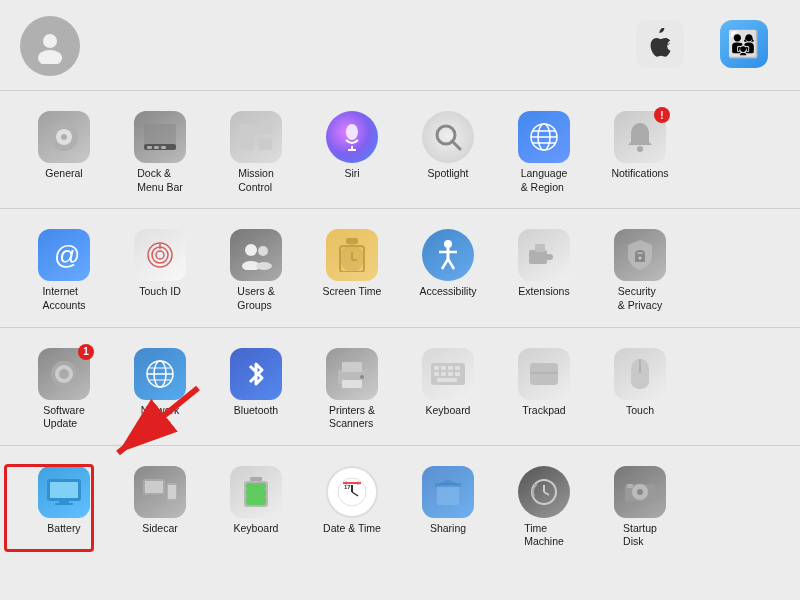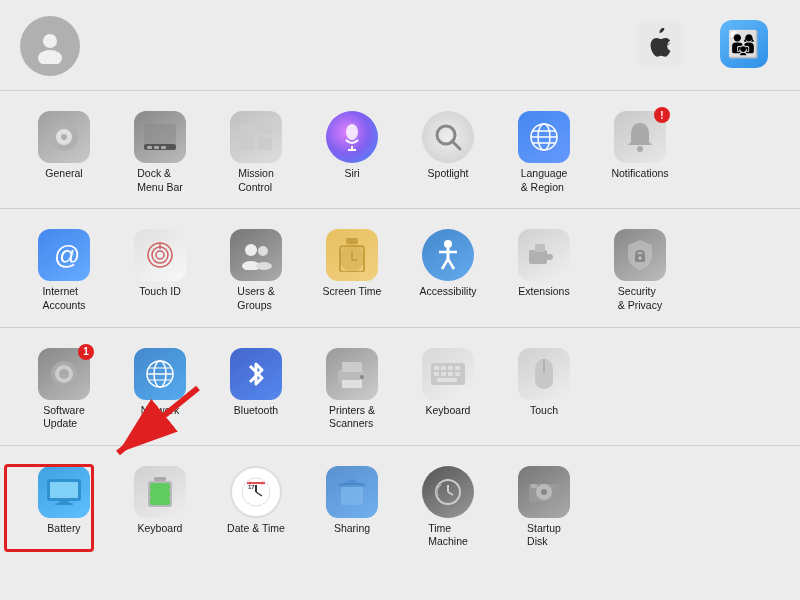--- a/index.html
+++ b/index.html
@@ -436,20 +436,29 @@
           <rect x="5" y="11" width="5" height="4" rx="1" fill="#e0e0e0"></rect>
           <rect x="12" y="11" width="5" height="4" rx="1" fill="#e0e0e0"></rect>
           <rect x="19" y="11" width="5" height="4" rx="1" fill="#e0e0e0"></rect>
           <rect x="26" y="11" width="5" height="4" rx="1" fill="#e0e0e0"></rect>
           <rect x="8" y="17" width="20" height="4" rx="1" fill="#e0e0e0"></rect>
         </svg>
       </div>
       <div class="item-label">Keyboard</div>
     </div>
 
+    <div class="grid-item">
+      <div class="icon-wrap" style="background:linear-gradient(145deg,#d0d0d0,#eee); border-radius:12px;">
+        <svg width="34" height="28" viewBox="0 0 34 28">
+          <rect x="3" y="3" width="28" height="22" rx="4" fill="#c0c0c0"></rect>
+          <line x1="3" y1="13" x2="31" y2="13" stroke="#aaa" stroke-width="1"></line>
+        </svg>
+      </div>
+      <div class="item-label">Trackpad</div>
+    </div>
 
     <div class="grid-item">
       <div class="icon-wrap" style="background:linear-gradient(145deg,#d0d0d0,#eee); border-radius:12px;">
         <svg width="22" height="34" viewBox="0 0 22 34">
           <path d="M11 2 C4 2 2 8 2 14 L2 24 C2 30 8 32 11 32 C14 32 20 30 20 24 L20 14 C20 8 18 2 11 2Z" fill="#c8c8c8"></path>
           <line x1="11" y1="2" x2="11" y2="16" stroke="#aaa" stroke-width="1.5"></line>
         </svg>
       </div>
       <div class="item-label">Touch</div>
     </div>
@@ -465,20 +474,31 @@
         <svg width="38" height="30" viewBox="0 0 38 30">
           <rect x="2" y="2" width="34" height="22" rx="3" fill="#3090d0"></rect>
           <rect x="5" y="5" width="28" height="16" fill="#80d0f8"></rect>
           <rect x="14" y="24" width="10" height="4" rx="1" fill="#3090d0"></rect>
           <rect x="10" y="26" width="18" height="2" rx="1" fill="#3090d0"></rect>
         </svg>
       </div>
       <div class="item-label">Battery</div>
     </div>
 
+    <div class="grid-item">
+      <div class="icon-wrap" style="background:linear-gradient(145deg,#888,#bbb); border-radius:12px;">
+        <svg width="38" height="30" viewBox="0 0 38 30">
+          <rect x="2" y="2" width="22" height="16" rx="2" fill="#aaa"></rect>
+          <rect x="4" y="4" width="18" height="12" fill="#ccc"></rect>
+          <rect x="26" y="6" width="10" height="18" rx="2" fill="#b0b0b0"></rect>
+          <rect x="27" y="8" width="8" height="14" fill="#d0d0d0"></rect>
+        </svg>
+      </div>
+      <div class="item-label">Sidecar</div>
+    </div>
 
     <div class="grid-item">
       <div class="icon-wrap" style="background:linear-gradient(145deg,#d0d0d0,#eee); border-radius:12px;">
         <svg width="28" height="34" viewBox="0 0 28 34">
           <rect x="8" y="2" width="12" height="4" rx="1" fill="#aaa"></rect>
           <rect x="2" y="6" width="24" height="26" rx="3" fill="#b8b8b8"></rect>
           <rect x="4" y="22" width="20" height="8" rx="2" fill="#60cc60"></rect>
           <rect x="4" y="14" width="20" height="8" rx="2" fill="#60cc60"></rect>
           <rect x="4" y="8" width="20" height="6" rx="2" fill="#60cc60"></rect>
         </svg>

